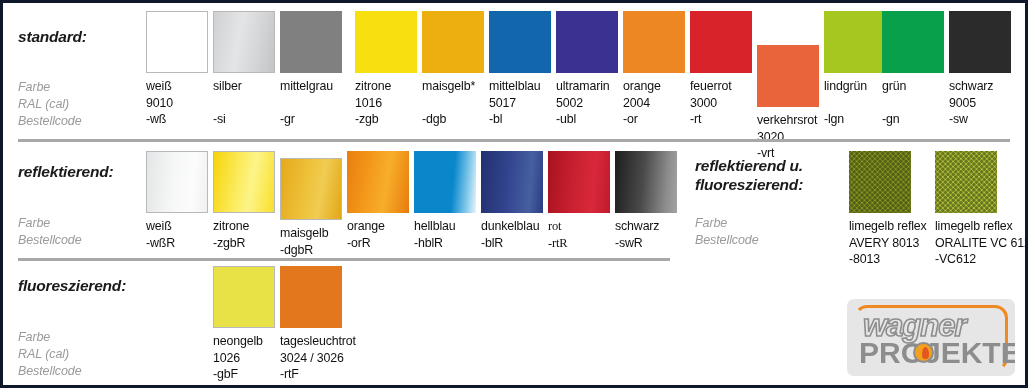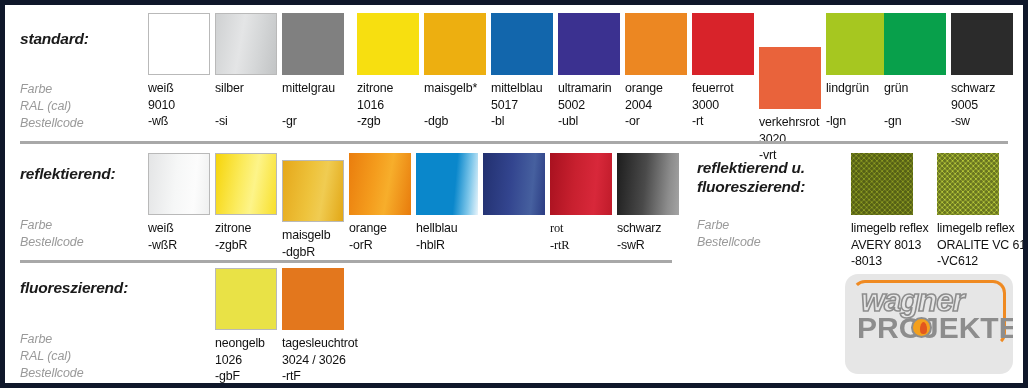--- a/index.html
+++ b/index.html
@@ -9,21 +9,21 @@
     height: 388px;
     background: #ffffff;
     font-family: "Liberation Sans", sans-serif;
   }
 
   #chart-frame {
     position: relative;
     width: 1028px;
     height: 388px;
     background: #ffffff;
-    border: 5px solid #0f172a;
+    border: 3px solid #0f172a;
     overflow: hidden;
   }
 
   .section {
     position: absolute;
     left: 0;
     right: 0;
   }
 
   
@@ -93,23 +93,23 @@
     background-size: 5.2px 5.2px, 5.2px 5.2px;
     background-position: 0 0, 2.6px 2.6px;
   }
 
   
   #logo {
     position: absolute;
     right: 10px;
     bottom: 9px;
     width: 168px;
-    height: 100px;
+    height: 77px;
     background: #e6e6e6;
-    border-radius: 13px;
+    border-radius: 7px;
     overflow: hidden;
     margin-top: 48px;
   }
   #logo .logo-arc {
     position: absolute;
     left: 7px;
     top: 6px;
     width: 154px;
     height: 66px;
     border: 3px solid #ef8a22;
@@ -320,20 +320,24 @@
     </div>
     <div class="swcol" style="left:411px;">
       <span class="swatch" style="background: linear-gradient(95deg, rgb(10, 135, 203) 0%, rgb(10, 135, 203) 62%, rgb(127, 199, 234) 84%, rgb(232, 244, 251) 100%);"></span>
       <div class="meta">
         <div>hellblau</div>
         <div>-hblR</div>
       </div>
     </div>
     <div class="swcol" style="left:478px;">
       <span class="swatch" style="background: linear-gradient(95deg, rgb(34, 48, 111) 0%, rgb(51, 69, 143) 45%, rgb(70, 96, 159) 78%, rgb(43, 60, 131) 100%);"></span>
+      <div class="meta">
+        <div>dunkelblau</div>
+        <div>-blR</div>
+      </div>
     </div>
     <div class="swcol" style="left:545px;font-family:Liberation Serif, serif;">
       <span class="swatch" style="background: linear-gradient(95deg, rgb(168, 17, 31) 0%, rgb(200, 32, 47) 40%, rgb(216, 40, 58) 72%, rgb(191, 27, 42) 100%);"></span>
       <div class="meta">
         <div>rot</div>
         <div>-rtR</div>
       </div>
     </div>
     <div class="swcol" style="left:612px;">
       <span class="swatch" style="background: linear-gradient(95deg, rgb(29, 29, 29) 0%, rgb(74, 74, 74) 45%, rgb(141, 141, 141) 82%, rgb(164, 164, 164) 100%);"></span>

